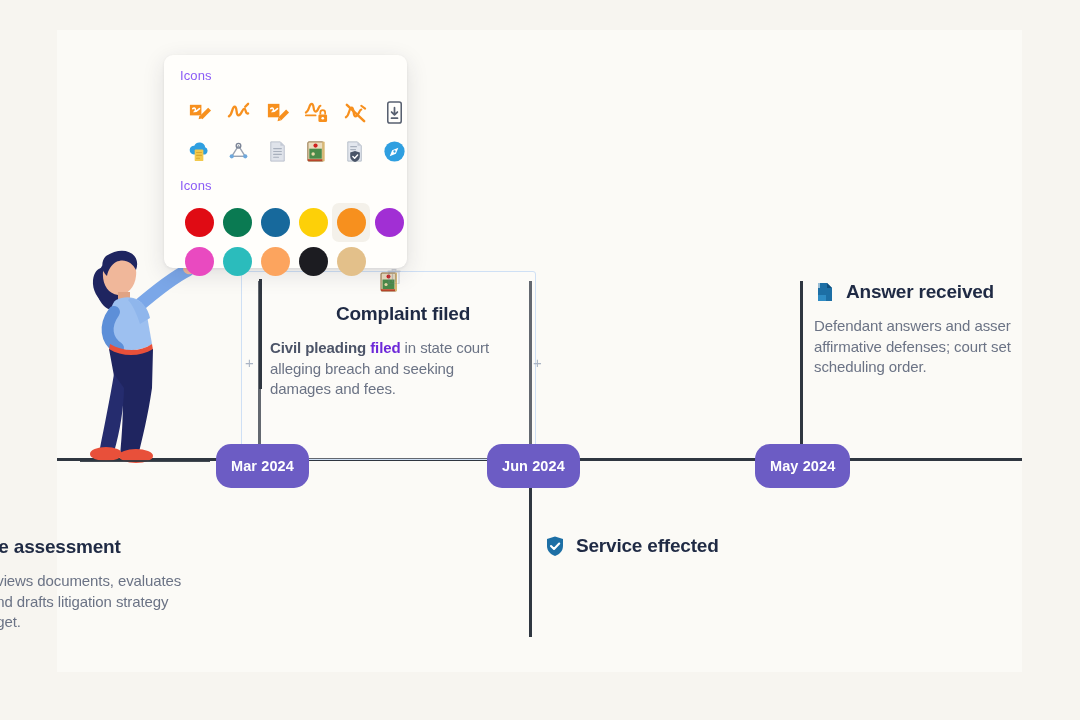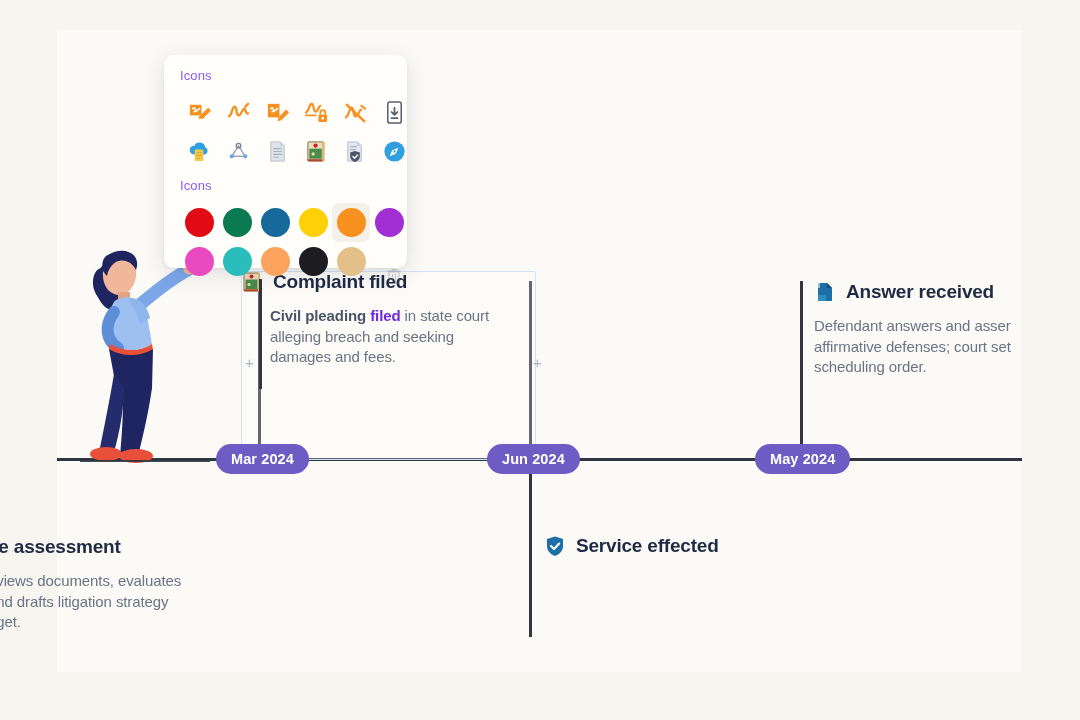--- a/index.html
+++ b/index.html
@@ -34,21 +34,21 @@
     left: 57px;
     top: 458px;
     width: 965px;
     height: 3px;
     background: #2f3640;
   }
 
   
   .date-pill {
     position: absolute;
-    height: 30px;
+    height: 44px;
     border-radius: 15px;
     background: #6c5cc4;
     color: #ffffff;
     font-size: 14.5px;
     font-weight: bold;
     letter-spacing: .1px;
     display: flex;
     align-items: center;
     justify-content: center;
     padding: 0 15px;
@@ -134,21 +134,21 @@
   #plus-left  { left: 243px; top: 356px; }
   #plus-right { left: 531px; top: 356px; }
   #trash-handle {
     position: absolute;
     left: 387px; top: 268px;
     width: 14px; height: 16px;
     z-index: 12;
     opacity: .35;
   }
 
-  #card-complaint .card-head { margin-left: 29px; }
+  #card-complaint .card-head { margin-left: 29px; flex-direction: column; }
   #card-complaint .card-body { margin-left: 29px; width: 245px; }
   #card-complaint .card-head .glyph { margin-left: -29px; }
 
   #card-answer   { left: 814px; top: 281px; width: 250px; }
   #card-service  { left: 544px; top: 535px; width: 270px; }
   #card-case     { left: -12px; top: 536px; width: 280px; }
 
   
   #panel {
     position: absolute;

